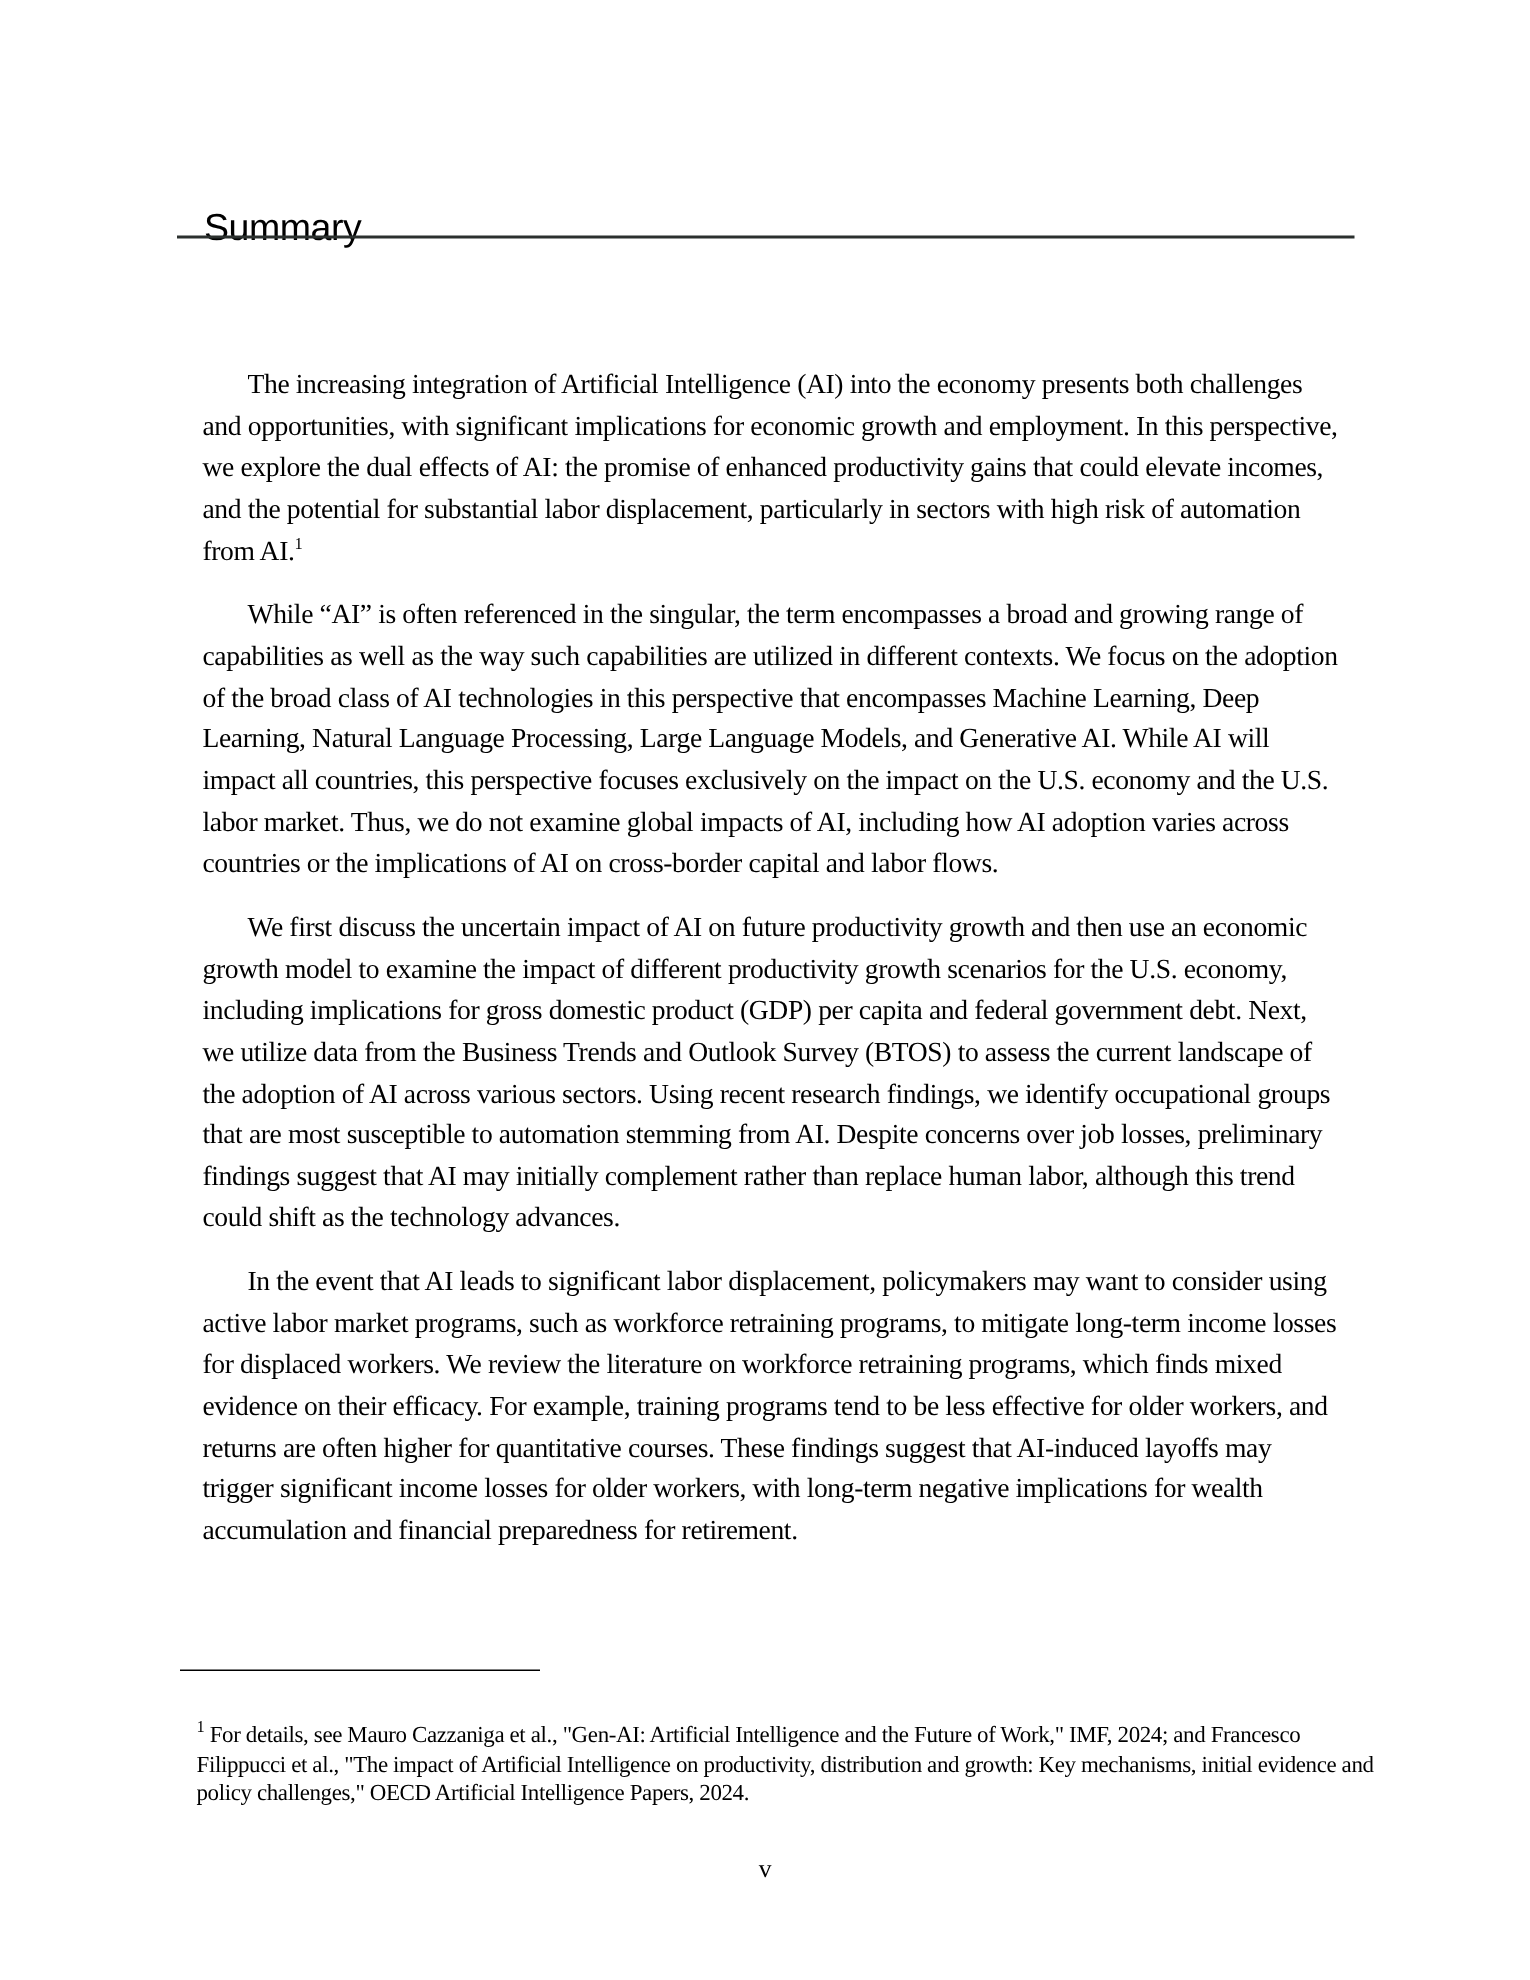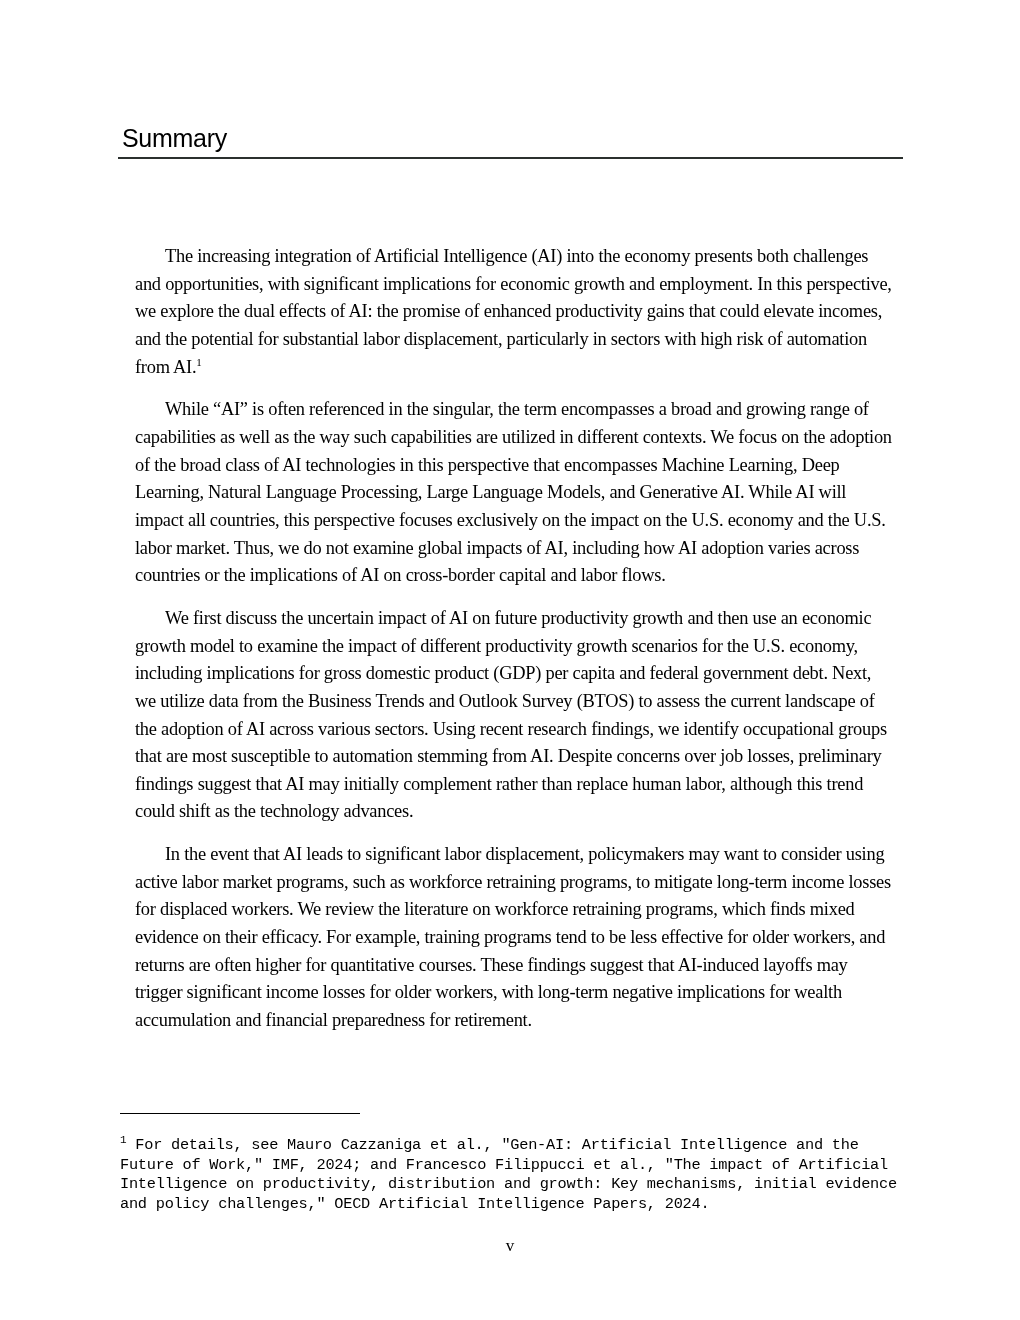--- a/index.html
+++ b/index.html
@@ -11,21 +11,21 @@
       color: #000000;
     }
     .page-heading {
       position: absolute;
       left: 120px;
       top: 120px;
       font-family: "Liberation Sans", sans-serif;
       font-size: 25px;
       font-weight: normal;
       letter-spacing: -0.3px;
-      margin: 2px;
+      margin: 16px;
       line-height: 32px;
     }
     .heading-rule {
       position: absolute;
       left: 118px;
       top: 157px;
       width: 785px;
       height: 2px;
       background: #2b302e;
     }
@@ -55,25 +55,25 @@
       top: 1113px;
       width: 240px;
       height: 1px;
       background: #000000;
     }
     .footnote {
       position: absolute;
       left: 120px;
       top: 1136px;
       width: 790px;
-      font-family: Liberation Mono, monospace;
+      font-family: Liberation Serif, serif;
       font-size: 15.3px;
       line-height: 19.5px;
       letter-spacing: -0.25px;
-      margin: 0;
+      margin: 11px;
     }
     .page-number {
       position: absolute;
       left: 0;
       width: 1020px;
       top: 1236px;
       text-align: center;
       font-family: "Liberation Serif", serif;
       font-size: 17px;
     }

